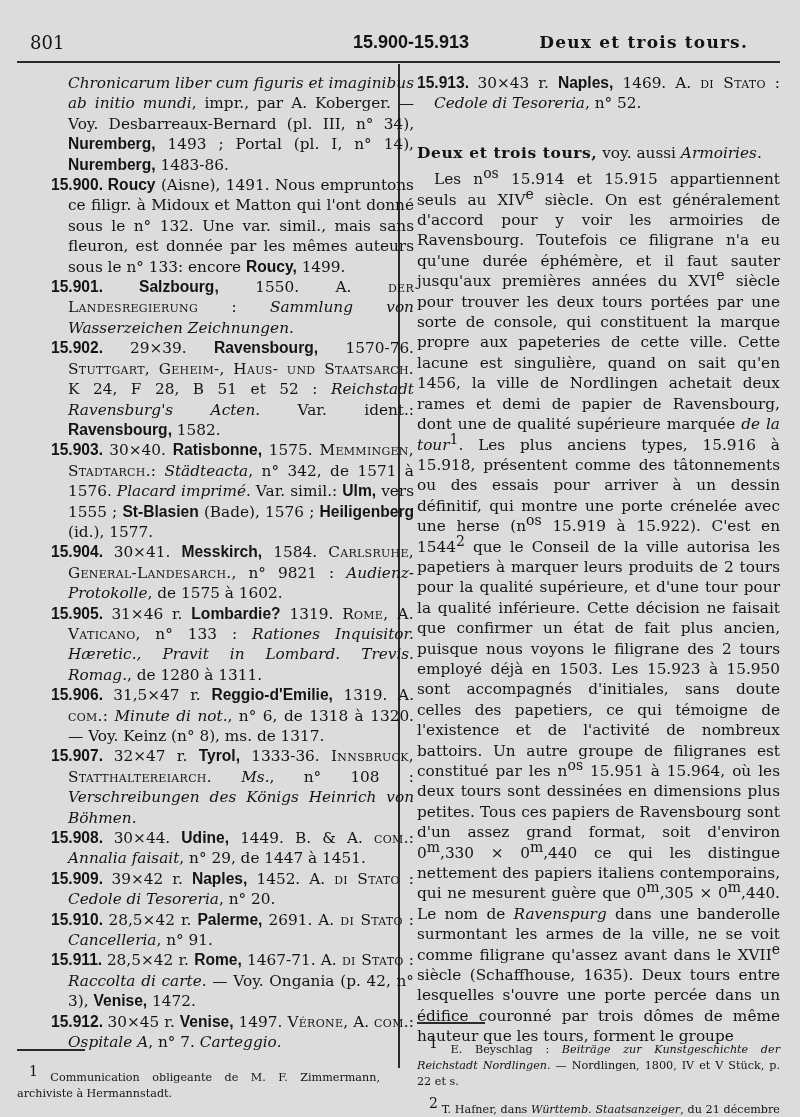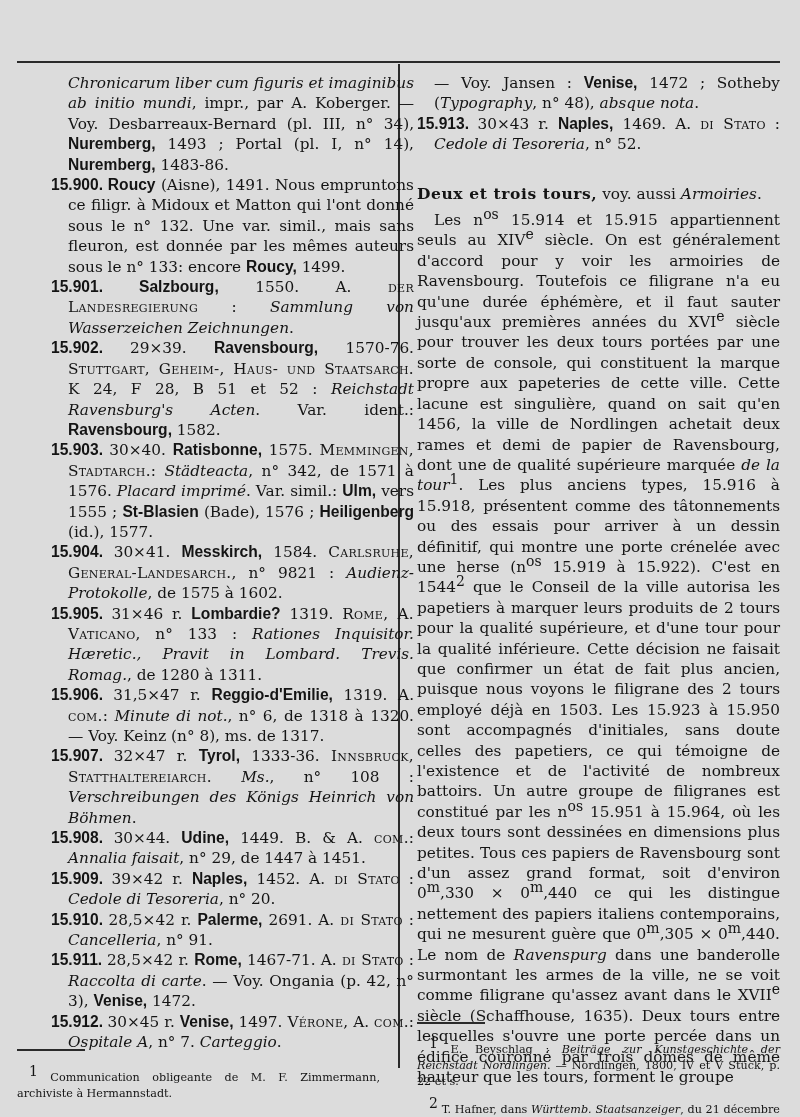--- a/index.html
+++ b/index.html
@@ -39,20 +39,25 @@
 
   .fn-rule { position: absolute; width: 68px; height: 1.5px; background: #2a2a2a; }
   .fn { position: absolute; font-size: 11.2px; line-height: 16px; text-align: justify; }
   .fn p { text-indent: 12px; margin-top: 12px; }
 </style>
 </head>
 <body>
 
 <div class="page">
 
+  <div class="running-head">
+    <span class="rh-page">801</span>
+    <span class="rh-range">15.900-15.913</span>
+    <span class="rh-title">Deux et trois tours.</span>
+  </div>
   <div class="head-rule"></div>
   <div class="col-rule"></div>
 
   <div class="col col-left">
     <p class="indent">
       <i>Chronicarum liber cum figuris et imaginibus ab initio mundi</i><span>, impr., par A. Koberger. — Voy. Desbarreaux-Bernard (pl. III, n° 34), </span><span class="b">Nuremberg,</span><span> 1493 ; Portal (pl. I, n° 14), </span><span class="b">Nuremberg,</span><span> 1483-86.</span>
     </p>
     <div id="left-entries">
         <p class="entry"><span class="num">15.900. </span><span class="b">Roucy</span><span> (Aisne), 1491. Nous empruntons ce filigr. à Midoux et Matton qui l'ont donné sous le n° 132. Une var. simil., mais sans fleuron, est donnée par les mêmes auteurs sous le n° 133: encore </span><span class="b">Roucy,</span><span> 1499.</span></p>
         <p class="entry"><span class="num">15.901. </span><span class="b">Salzbourg,</span><span> 1550. A. </span><span class="sc">der Landesregierung</span><span> : </span><i>Sammlung von Wasserzeichen Zeichnungen</i><span>.</span></p>
@@ -69,21 +74,20 @@
         <p class="entry"><span class="num">15.912. </span><span>30×45 r. </span><span class="b">Venise,</span><span> 1497. </span><span class="sc">Vérone</span><span>, A. </span><span class="sc">com.</span><span>: </span><i>Ospitale A</i><span>, n° 7. </span><i>Carteggio</i><span>.</span></p>
       </div>
   </div>
 
   <div class="fn-rule" style="left:17px; top:1049px;"></div>
   <div class="fn" id="left-fn" style="left:17px; top:1058px; width:363px;">
       <p><sup>1</sup><span> Communication obligeante de M. F. Zimmermann, archiviste à Hermannstadt.</span></p>
     </div>
 
   <div class="col col-right">
-    <p class="indent" id="right-cont"><span>— Voy. Jansen : </span><span class="b">Venise,</span><span> 1472 ; Sotheby (</span><i>Typography</i><span>, n° 48), </span><i>absque nota</i><span>.</span></p>
     <div id="right-entry">
         <p class="entry"><span class="num">15.913. </span><span>30×43 r. </span><span class="b">Naples,</span><span> 1469. A. </span><span class="sc">di Stato</span><span> : </span><i>Cedole di Tesoreria</i><span>, n° 52.</span></p>
       </div>
     <p class="section-head">
       <span class="title">Deux et trois tours,</span><span> voy. aussi </span><i>Armoiries</i><span>.</span>
     </p>
     <p class="para" id="right-body"><span>Les n</span><sup>os</sup><span> 15.914 et 15.915 appartiennent seuls au XIV</span><sup>e</sup><span> siècle. On est généralement d'accord pour y voir les armoiries de Ravensbourg. Toutefois ce filigrane n'a eu qu'une durée éphémère, et il faut sauter jusqu'aux premières années du XVI</span><sup>e</sup><span> siècle pour trouver les deux tours portées par une sorte de console, qui constituent la marque propre aux papeteries de cette ville. Cette lacune est singulière, quand on sait qu'en 1456, la ville de Nordlingen achetait deux rames et demi de papier de Ravensbourg, dont une de qualité supérieure marquée </span><i>de la tour</i><sup>1</sup><span>. Les plus anciens types, 15.916 à 15.918, présentent comme des tâtonnements ou des essais pour arriver à un dessin définitif, qui montre une porte crénelée avec une herse (n</span><sup>os</sup><span> 15.919 à 15.922). C'est en 1544</span><sup>2</sup><span> que le Conseil de la ville autorisa les papetiers à marquer leurs produits de 2 tours pour la qualité supérieure, et d'une tour pour la qualité inférieure. Cette décision ne faisait que confirmer un état de fait plus ancien, puisque nous voyons le filigrane des 2 tours employé déjà en 1503. Les 15.923 à 15.950 sont accompagnés d'initiales, sans doute celles des papetiers, ce qui témoigne de l'existence et de l'activité de nombreux battoirs. Un autre groupe de filigranes est constitué par les n</span><sup>os</sup><span> 15.951 à 15.964, où les deux tours sont dessinées en dimensions plus petites. Tous ces papiers de Ravensbourg sont d'un assez grand format, soit d'environ 0</span><sup>m</sup><span>,330 × 0</span><sup>m</sup><span>,440 ce qui les distingue nettement des papiers italiens contemporains, qui ne mesurent guère que 0</span><sup>m</sup><span>,305 × 0</span><sup>m</sup><span>,440. Le nom de </span><i>Ravenspurg</i><span> dans une banderolle surmontant les armes de la ville, ne se voit comme filigrane qu'assez avant dans le XVII</span><sup>e</sup><span> siècle (Schaffhouse, 1635). Deux tours entre lesquelles s'ouvre une porte percée dans un édifice couronné par trois dômes de même hauteur que les tours, forment le groupe</span></p>
   </div>
 
   <div class="fn-rule" style="left:417px; top:1022px;"></div>

